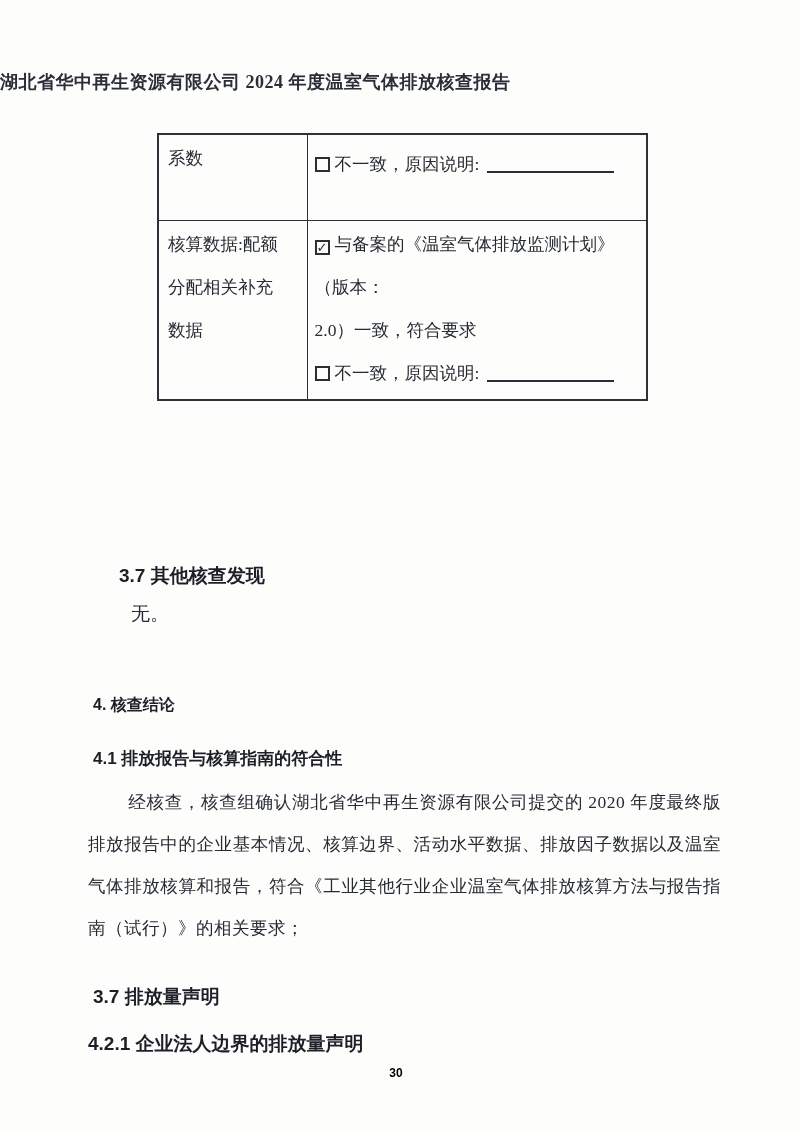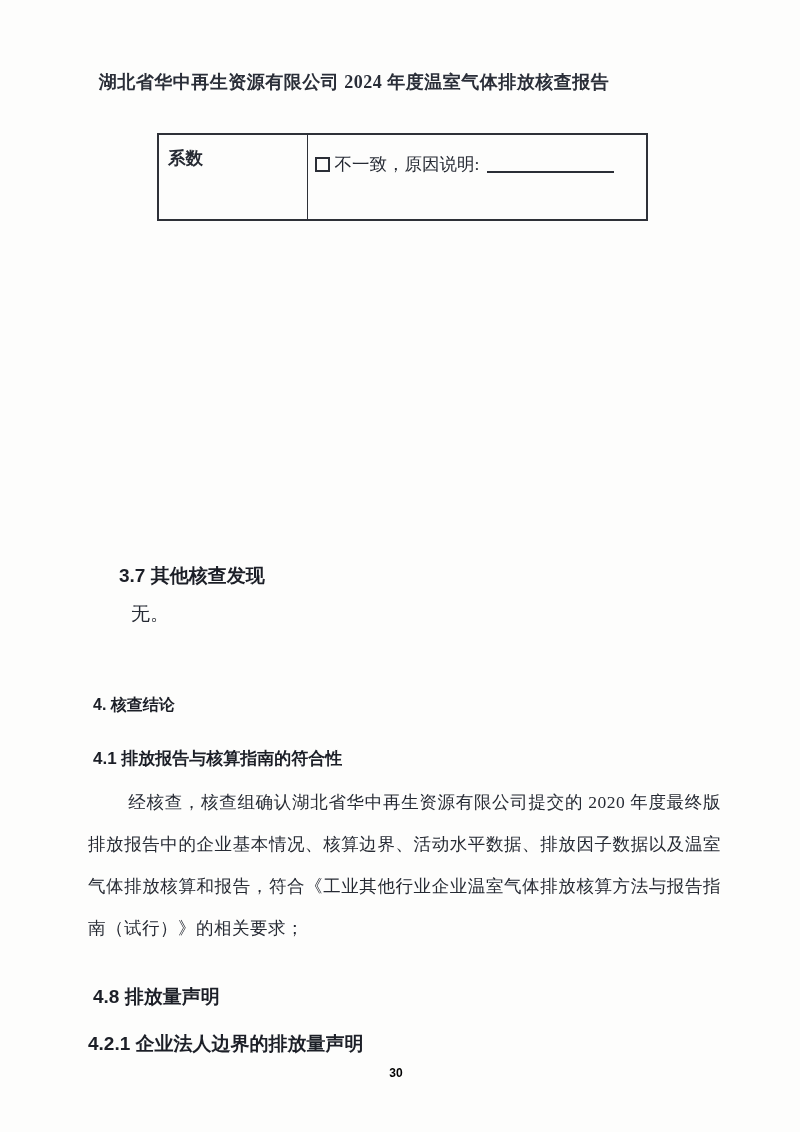--- a/index.html
+++ b/index.html
@@ -4,32 +4,32 @@
 <style>
   * { margin:0; padding:0; box-sizing:border-box; }
   html,body { background:#e8e8e8; }
   .page {
     position:relative; width:800px; height:1132px; margin:0 auto;
     background:#fdfdfc; overflow:hidden; color:#232730;
     font-family:"Liberation Serif","DejaVu Serif",serif;
   }
   .doc-header {
     position:absolute; top:70px; left:0; width:708px;
-    text-align:center; font-size:18px; font-weight:700;
+    text-align:left; font-size:18px; font-weight:700;
     letter-spacing:0.5px; color:#2a2e38;
   }
   
   .vtable {
     position:absolute; top:133px; left:157px; width:491px;
     border-collapse:collapse; table-layout:fixed;
     font-size:17.5px; color:#262a33;
   }
   .vtable td { border:1.6px solid #2e3138; vertical-align:top; }
   .vtable { border:2px solid #2e3138; }
-  .col-label { width:128px; padding:16px 4px 4px 9px; white-space:pre-wrap;font-weight:bold; }
+  .col-label { width:128px; padding:16px 4px 4px 9px; white-space:pre-wrap; }
   .col-content { width:292px; padding:4px 16px 4px 7px;margin-left:20px; }
   .r1 td { height:86px; }
   .r2 td { height:133px; line-height:45px; }
   .r3 td { height:130px; line-height:43px; }
   .r1 .col-label { padding-top:8px; line-height:30px; }
   .r1 .col-content { padding-top:14px; line-height:30px; }
   .r2 td { padding-top:3px; }
   .r3 td { padding-top:2px; }
   .check-item { white-space:pre-wrap; }
   .cbx {
@@ -75,32 +75,42 @@
   <div class="doc-header">湖北省华中再生资源有限公司 2024 年度温室气体排放核查报告</div>
 
   <table class="vtable">
     <tbody>
         <tr class="r1">
       <td class="col-label">系数</td>
       <td class="col-content">
         <div class="check-item"><span class="cbx"><span></span></span><span>不一致，原因说明:</span><span class="blank-line"></span></div>
       </td>
     </tr>
+    <tr class="r3">
+      <td class="col-label">核算数据:配额
+分配相关补充
+数据</td>
+      <td class="col-content">
+        <div class="check-item"><span class="cbx"><span>✓</span></span><span>与备案的《温室气体排放监测计划》（版本：
+2.0）一致，符合要求</span></div>
+        <div class="check-item"><span class="cbx"><span></span></span><span>不一致，原因说明:</span><span class="blank-line"></span></div>
+      </td>
+    </tr>
   </tbody>
     </table>
 
   <div class="hd hd-37">3.7 其他核查发现</div>
 
   <div class="none-text">无。</div>
 
   <div class="hd hd-4">4. 核查结论</div>
 
   <div class="hd hd-41">4.1 排放报告与核算指南的符合性</div>
 
   <div class="para-41">经核查，核查组确认湖北省华中再生资源有限公司提交的 2020 年度最终版排放报告中的企业基本情况、核算边界、活动水平数据、排放因子数据以及温室气体排放核算和报告，符合《工业其他行业企业温室气体排放核算方法与报告指南（试行）》的相关要求；</div>
 
-  <div class="hd hd-42">4.8 排放量声明</div>
+  <div class="hd hd-42">3.7 排放量声明</div>
 
   <div class="hd hd-421">4.2.1 企业法人边界的排放量声明</div>
 
   <div class="page-number">30</div>
 
 </div>
 
 </body></html>

